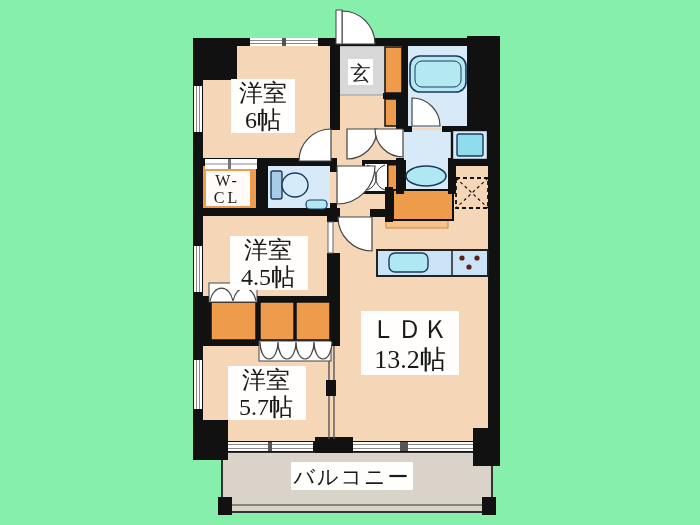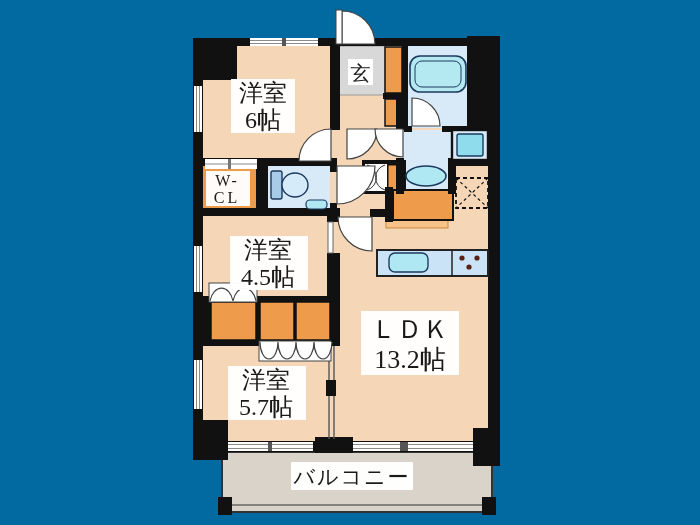--- a/index.html
+++ b/index.html
@@ -1,16 +1,16 @@
 <!DOCTYPE html>
 <html><head>
 <meta charset="utf-8">
 <style>
   html,body{margin:0;padding:0;background:#ffffff;}
-  .stage{position:relative;width:700px;height:525px;background:#0369a1;overflow:hidden;}
+  .stage{position:relative;width:700px;height:525px;background:#86efac;overflow:hidden;}
   svg{display:block;}
   text{font-family:"Liberation Serif","DejaVu Serif",serif;fill:#1a1a1a;}
   .lbl-box{fill:#ffffff;opacity:.96;}
   .wall{fill:#111111;}
   .win{fill:#ffffff;stroke:none;}
   .winline{stroke:#8a8a8a;stroke-width:1;}
   .doorpie{fill:#ffffff;stroke:#444444;stroke-width:1.2;}
   .fix{stroke:#1c3a5e;stroke-width:1.6;}
 </style>
 </head>

